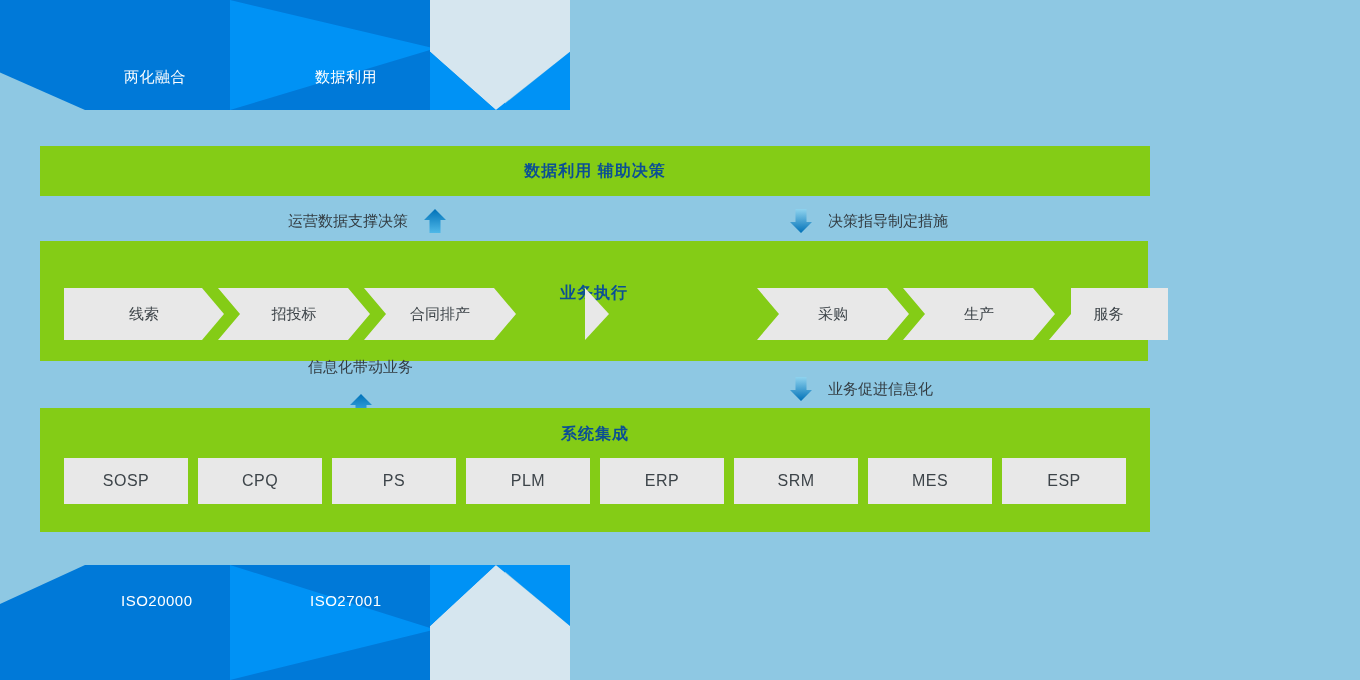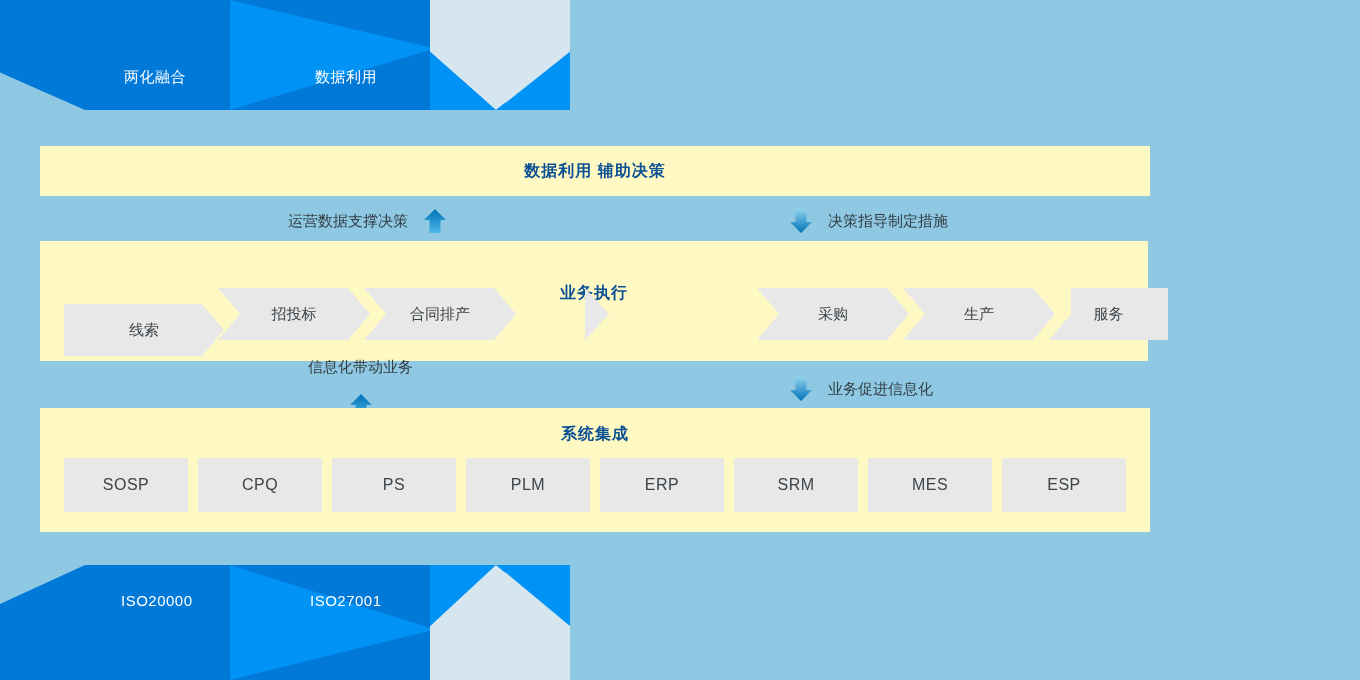--- a/index.html
+++ b/index.html
@@ -102,21 +102,21 @@
     z-index: 5;
   }
   .banner-top .lbl-a { left: 124px; top: 68px; }
   .banner-top .lbl-b { left: 315px; top: 68px; }
   .banner-bottom .lbl-a { left: 121px; top: 27px; }
   .banner-bottom .lbl-b { left: 310px; top: 27px; }
 
   
   .panel {
     position: absolute;
-    background: #fef9c3;
+    background: #84cc16;
   }
   .panel-decision { left: 40px; top: 146px; width: 1110px; height: 50px; }
   .panel-business { left: 40px; top: 241px; width: 1108px; height: 120px; }
   .panel-systems  { left: 40px; top: 408px; width: 1110px; height: 124px; }
 
   .panel-title {
     text-align: center;
     color: #0b4f94;
     font-size: 16px;
     font-weight: bold;
@@ -175,21 +175,20 @@
     background: #e8e8e8;
     display: flex;
     align-items: center;
     justify-content: center;
     color: #3d4449;
     font-size: 15px;
     white-space: nowrap;
   }
   .chev.head {
     clip-path: polygon(0 0, calc(100% - 22px) 0, 100% 50%, calc(100% - 22px) 100%, 0 100%);
-    margin-top: 16px;
   }
   .chev.mid {
     clip-path: polygon(0 0, calc(100% - 22px) 0, 100% 50%, calc(100% - 22px) 100%, 0 100%, 22px 50%);
   }
   .chev.tailonly {
     clip-path: polygon(0 0, 100% 50%, 0 100%);
   }
   .chev.plain {
     clip-path: polygon(22px 0, 100% 0, 100% 100%, 22px 100%, 0 100%, 22px 50%);
   }
@@ -205,21 +204,21 @@
   .sys-row {
     position: absolute;
     left: 24px;
     top: 50px;
     width: 1062px;
     display: flex;
     gap: 10px;
   }
   .sys-box {
     flex: 1 1 0;
-    height: 54px;
+    height: 46px;
     background: #e8e8e8;
     display: flex;
     align-items: center;
     justify-content: center;
     color: #3d4449;
     font-size: 16px;
     letter-spacing: 0.5px;
   }
 </style>
 </head>

